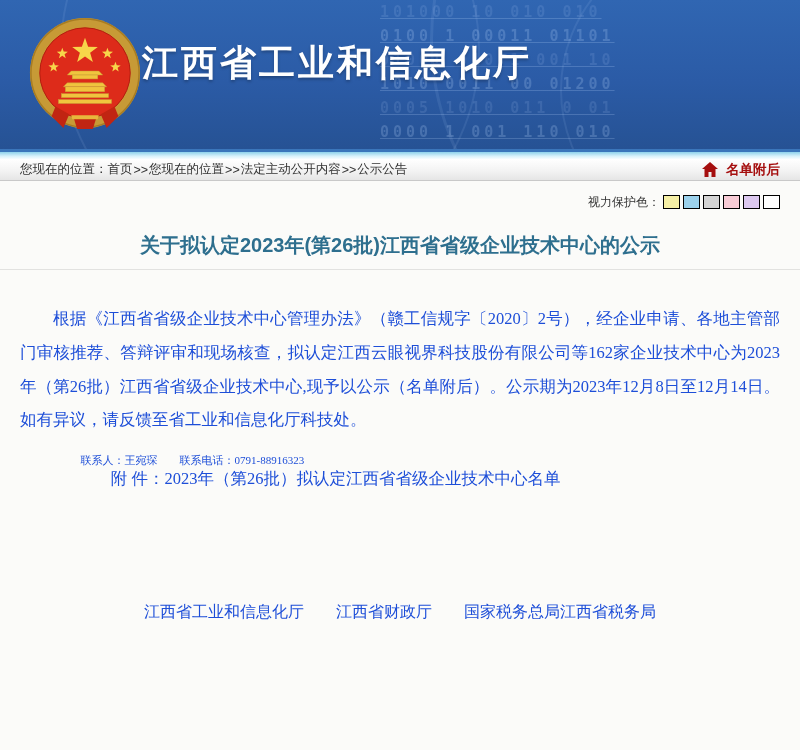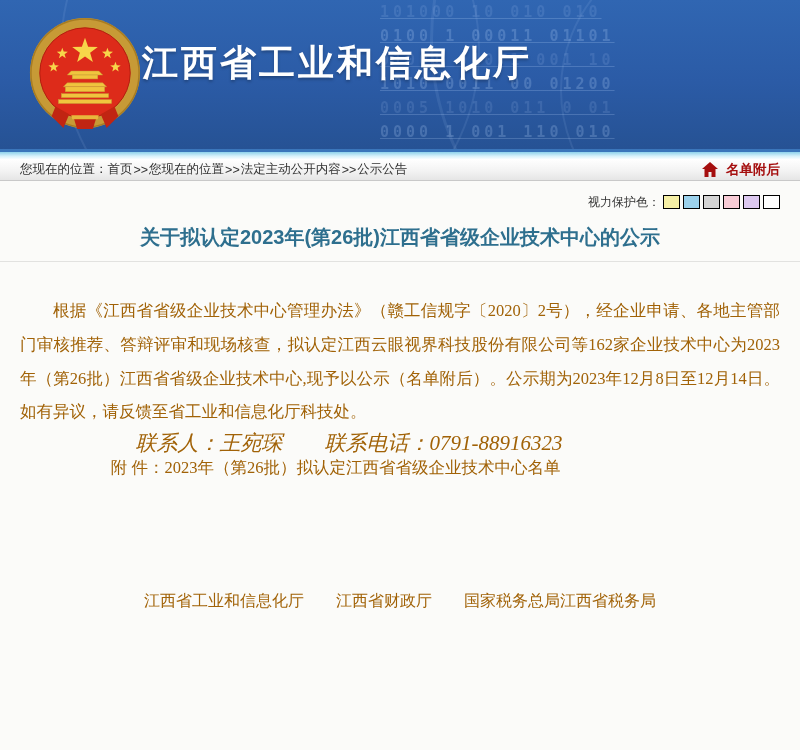--- a/index.html
+++ b/index.html
@@ -106,47 +106,47 @@
   }
   .swatch {
     display: inline-block;
     width: 17px; height: 14px;
     border: 1px solid #000000;
     margin-left: 3px;
     cursor: pointer;
   }
 
   .article-title {
-    margin-top: 18px;
+    margin-top: 26px;
     text-align: center;
     color: #2e6f8e;
     font-size: 20px;
     font-weight: bold;
     line-height: 28px;
   }
   .title-divider {
     margin: 10px -20px 0;
     border-bottom: 1px solid #e2e2e0;
   }
 
   .article-body {
     font-family: "Liberation Serif", "DejaVu Serif", serif;
-    color: #a16207;
+    color: #1d4ed8;
   }
   .article-paragraph {
     margin-top: 32px;
     text-indent: 2em;
     font-size: 16.5px;
     line-height: 2.05;
     text-align: justify;
   }
   .contact-line {
+    margin-top: 16px;
     padding-left: 5.5em;
-    font-size: 21px;
-    font-style: italic;
+    font-size: 11px;
   }
   .attachment-line {
     padding-left: 5.5em;
     font-size: 16.5px;
     cursor: pointer;
   }
   .signature-line {
     margin-top: 112px;
     text-align: center;
     font-size: 16px;

